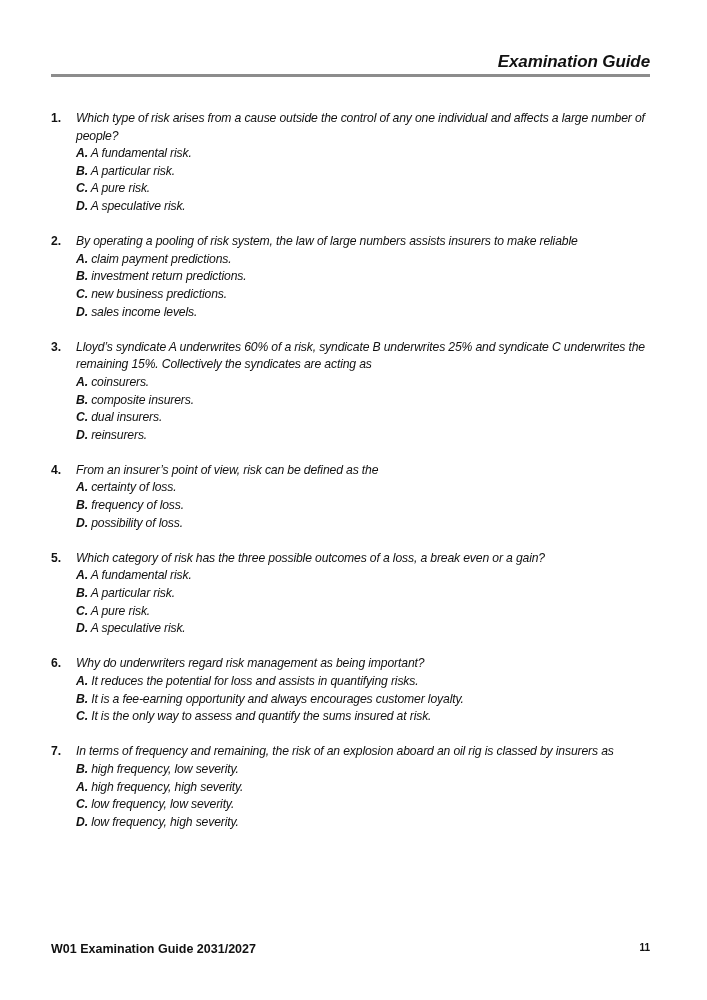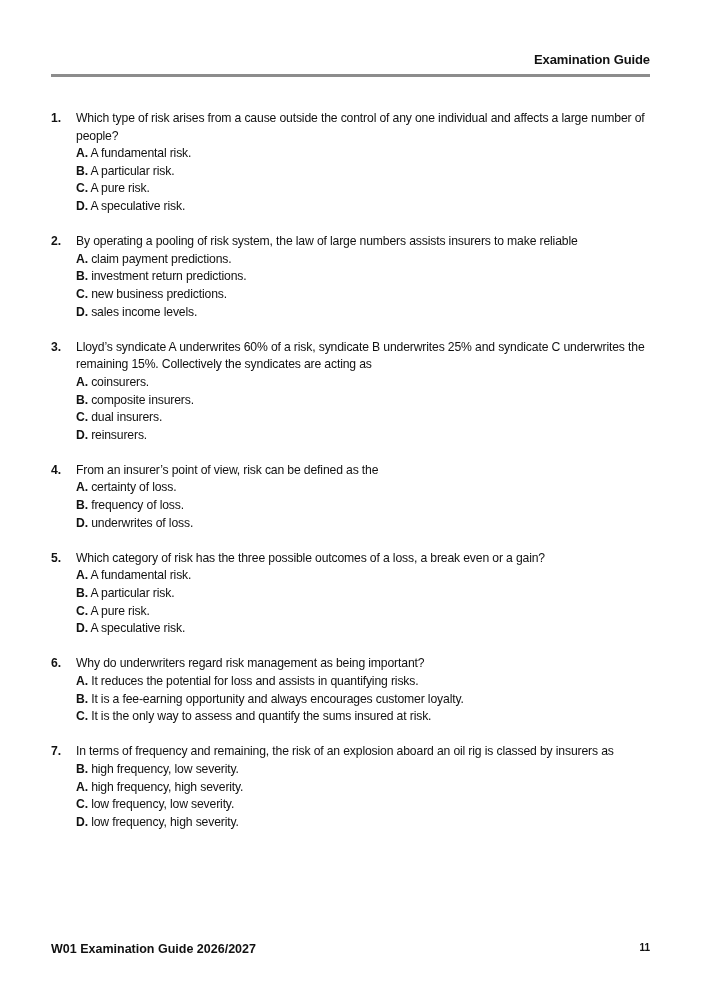--- a/index.html
+++ b/index.html
@@ -3,34 +3,34 @@
 <meta charset="utf-8">
 <style>
   html, body { margin: 0; padding: 0; background: #ffffff; }
   body {
     width: 707px; height: 1000px; position: relative; overflow: hidden;
     font-family: "Liberation Sans", "DejaVu Sans", sans-serif;
     color: #111111;
   }
   .header-title {
     position: absolute; right: 57px; top: 52px;
-    font-size: 13px; font-weight: bold; letter-spacing: -0.1px;
+    font-size: 17px; font-weight: bold; letter-spacing: -0.1px; font-style: italic;
   }
   .header-rule {
     position: absolute; left: 51px; width: 599px; top: 74px; height: 3px;
     background: #8c8c8c;
   }
   .questions {
     position: absolute; left: 51px; top: 110px; width: 600px;
     font-size: 12.2px; line-height: 17.6px; letter-spacing: -0.15px;
   }
   .question { margin-bottom: 17.6px; }
   .q-row { display: flex; }
   .q-num { width: 25px; flex: 0 0 25px; font-weight: bold; }
-  .q-body { flex: 1; }
+  .q-body { flex: 1; font-style: italic; }
   .option { display: block; }
   .opt-letter { font-weight: bold; }
   .footer-left {
     position: absolute; left: 51px; top: 942px;
     font-size: 12.5px; font-weight: bold;
   }
   .footer-right {
     position: absolute; right: 57px; top: 942px;
     font-size: 10px; font-weight: bold;
   }
@@ -82,21 +82,21 @@
     </div>
   </div>
 
   <div class="question">
     <div class="q-row">
       <span class="q-num">4.</span>
       <div class="q-body">
         <span>From an insurer’s point of view, risk can be defined as the</span>
         <span class="option"><span class="opt-letter">A.</span> <span>certainty of loss.</span></span>
         <span class="option"><span class="opt-letter">B.</span> <span>frequency of loss.</span></span>
-        <span class="option"><span class="opt-letter">D.</span> <span>underwrites of loss.</span></span>
+        <span class="option"><span class="opt-letter">D.</span> <span>possibility of loss.</span></span>
       </div>
     </div>
   </div>
 
   <div class="question">
     <div class="q-row">
       <span class="q-num">5.</span>
       <div class="q-body">
         <span>Which category of risk has the three possible outcomes of a loss, a break even or a gain?</span>
         <span class="option"><span class="opt-letter">A.</span> <span>A fundamental risk.</span></span>
@@ -126,14 +126,14 @@
         <span>In terms of frequency and remaining, the risk of an explosion aboard an oil rig is classed by insurers as</span>
         <span class="option"><span class="opt-letter">B.</span> <span>high frequency, low severity.</span></span>
         <span class="option"><span class="opt-letter">A.</span> <span>high frequency, high severity.</span></span>
         <span class="option"><span class="opt-letter">C.</span> <span>low frequency, low severity.</span></span>
         <span class="option"><span class="opt-letter">D.</span> <span>low frequency, high severity.</span></span>
       </div>
     </div>
   </div>
 </div>
 
-<div class="footer-left">W01 Examination Guide 2026/2027</div>
+<div class="footer-left">W01 Examination Guide 2031/2027</div>
 <div class="footer-right">11</div>
 
 </body></html>

